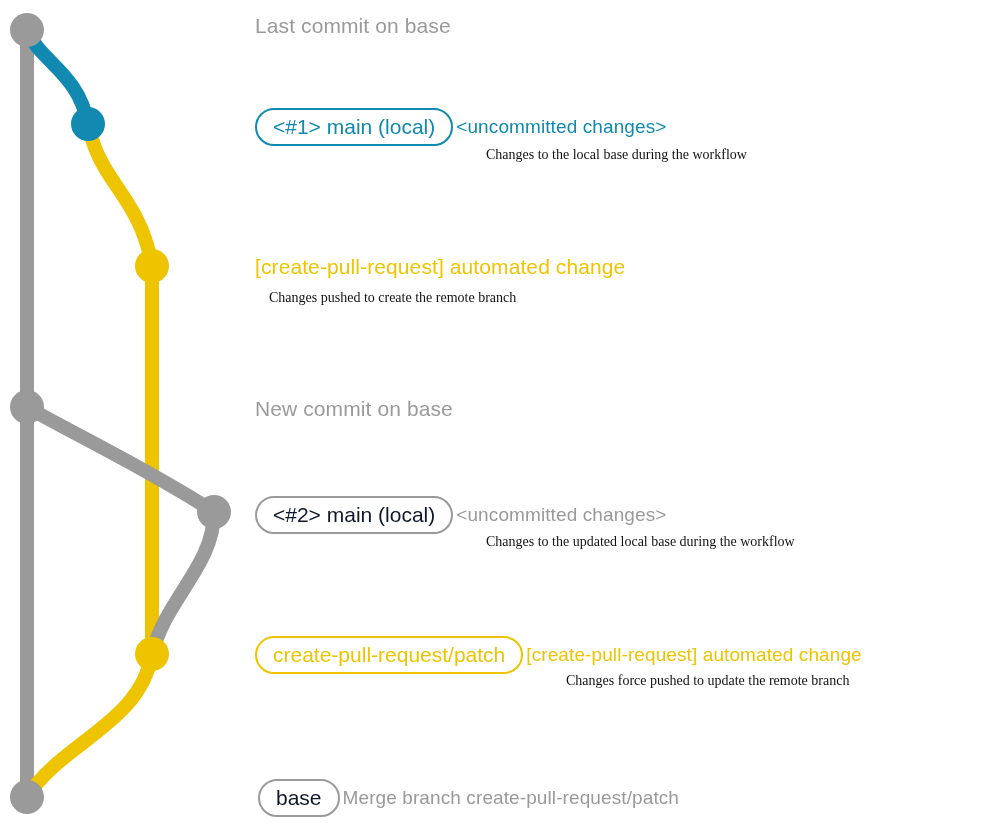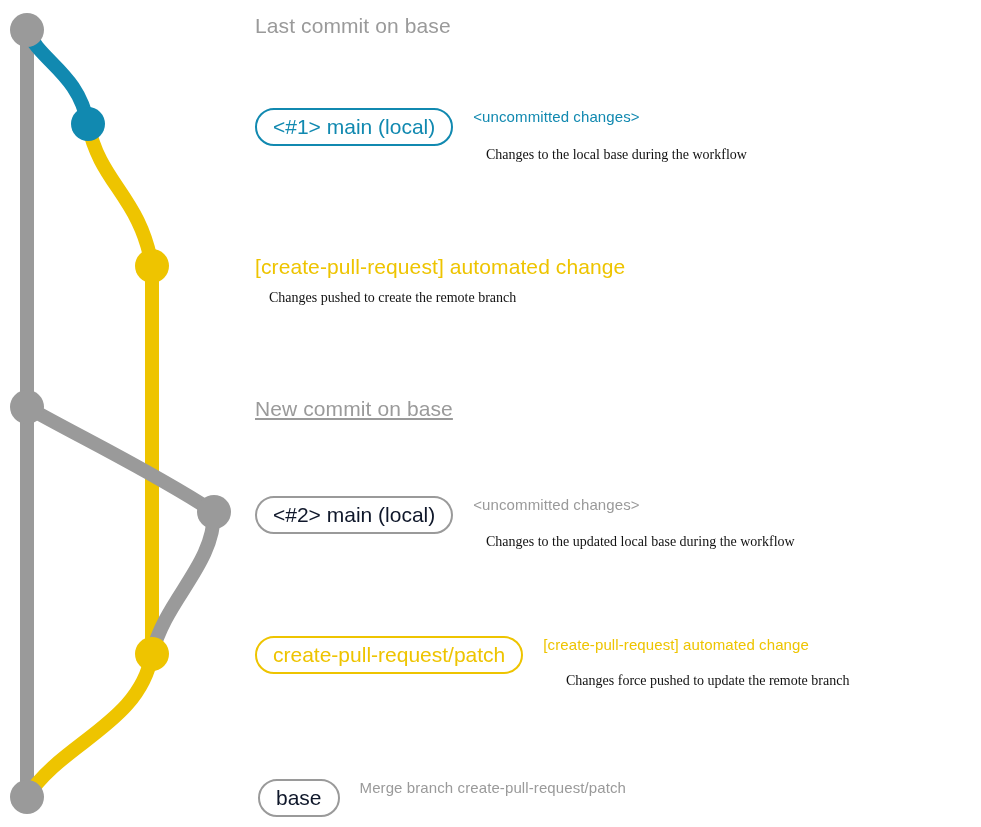--- a/index.html
+++ b/index.html
@@ -19,21 +19,22 @@
   #graph-svg {
     position: absolute;
     left: 0;
     top: 0;
     width: 981px;
     height: 827px;
   }
   .row {
     position: absolute;
     display: flex;
-    gap: 20px;
+    align-items: center;
+    gap: 3px;
     white-space: nowrap;
   }
   .caption {
     position: absolute;
     white-space: nowrap;
     font-family: "Liberation Serif", serif;
     font-size: 14px;
     color: #111111;
   }
   .plain-label {
@@ -63,21 +64,21 @@
   .pill.yellow {
     border-color: #eec400;
     color: #eec400;
   }
   .pill.gray {
     border-color: #9a9a9a;
     color: #0f172a;
   }
   .subject {
     font-family: "Liberation Sans", sans-serif;
-    font-size: 15px;
+    font-size: 19px;
     letter-spacing: 0.1px;
   }
   .subject.blue  { color: #1189b0; }
   .subject.yellow{ color: #eec400; }
   .subject.gray  { color: #9a9a9a; }
 </style>
 </head>
 <body>
 
 <div id="page">
@@ -111,21 +112,21 @@
 
   <div class="row" style="left:255px; top:108px;">
     <span class="pill blue">&lt;#1&gt; main (local)</span>
     <span class="subject blue">&lt;uncommitted changes&gt;</span>
   </div>
   <div class="caption" style="left:486px; top:147px;">Changes to the local base during the workflow</div>
 
   <div class="plain-label" style="left:255px; top:255px; color:#eec400;">[create-pull-request] automated change</div>
   <div class="caption" style="left:269px; top:290px;text-align:center;">Changes pushed to create the remote branch</div>
 
-  <div class="plain-label" style="left:255px; top:397px;text-decoration:underline;">New commit on base</div>
+  <div class="plain-label" style="left:255px; top:397px;">New commit on base</div>
 
   <div class="row" style="left:255px; top:496px;">
     <span class="pill gray">&lt;#2&gt; main (local)</span>
     <span class="subject gray">&lt;uncommitted changes&gt;</span>
   </div>
   <div class="caption" style="left:486px; top:534px;">Changes to the updated local base during the workflow</div>
 
   <div class="row" style="left:255px; top:636px;">
     <span class="pill yellow">create-pull-request/patch</span>
     <span class="subject yellow">[create-pull-request] automated change</span>

